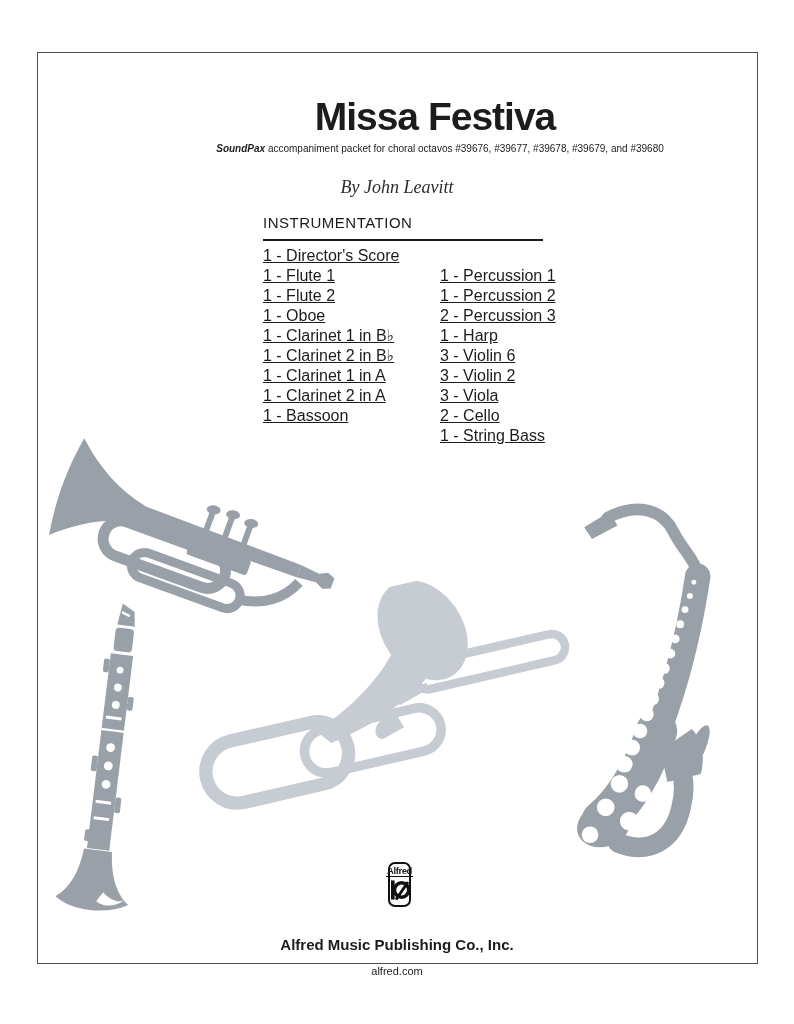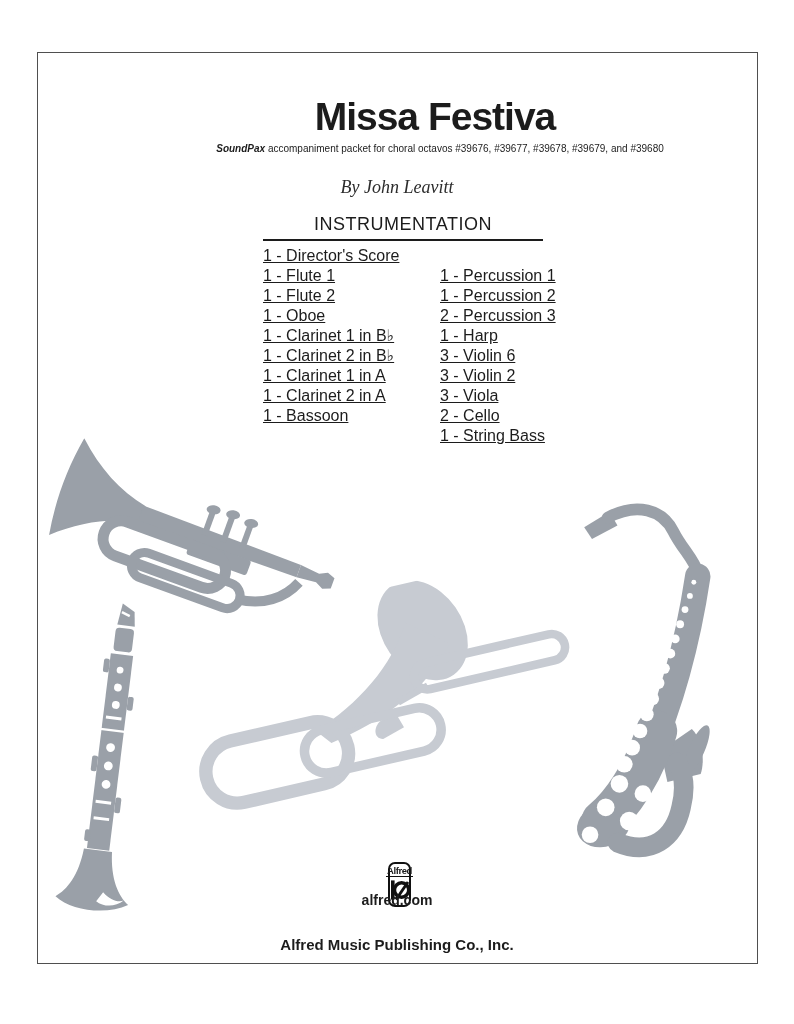--- a/index.html
+++ b/index.html
@@ -11,40 +11,40 @@
   .sheet-border{
     position:absolute;left:37px;top:52px;width:721px;height:912px;
     border:1.5px solid #4f4f4f;background:#fff;box-sizing:border-box;
   }
   .center-line{position:absolute;left:0;width:794px;text-align:center;}
   .title{top:95px;font-size:39px;font-weight:bold;letter-spacing:-1px;margin-left:38px;}
   .subtitle{top:143px;font-size:10px;padding-left:43px;}
   .subtitle .brand{font-weight:bold;font-style:italic;}
   .byline{top:177px;font-family:"Liberation Serif","DejaVu Serif",serif;
           font-style:italic;font-size:18px;color:#2d2d2d;}
-  .instr-head{position:absolute;left:263px;top:214px;width:280px;text-align:center;
-              font-size:18px;letter-spacing:0.5px;}
+  .instr-head{position:absolute;left:263px;top:214px;width:280px;text-align:left;
+              font-size:15px;letter-spacing:0.5px;}
   .instr-rule{position:absolute;left:263px;top:239px;width:280px;height:1.6px;background:#1c1c1c;}
   .instr-col{position:absolute;top:246px;font-size:16px;line-height:20px;white-space:nowrap;text-decoration:underline;}
   .instr-col.left{left:263px;}
   .instr-col.right{left:440px;margin-top:20px;}
   .illus{position:absolute;}
   .illus-trumpet{left:50px;top:468px;width:300px;height:125px;transform:rotate(20deg);transform-origin:35% 50%;}
   .illus-clarinet{left:80px;top:602px;width:88px;height:322px;transform:rotate(7deg);transform-origin:50% 10%;}
   .illus-trombone{left:195px;top:622px;width:400px;height:200px;transform:rotate(-13deg);transform-origin:15% 75%;}
   .illus-sax{left:560px;top:498px;width:158px;height:372px;}
   .alfred-logo{
     position:absolute;left:388px;top:862px;width:23px;height:45px;box-sizing:border-box;
     border:2.5px solid #111;border-radius:7px;background:#fff;
     display:flex;flex-direction:column;align-items:center;padding-top:1px;
   }
   .alfred-logo .word{font-size:9.5px;font-weight:bold;letter-spacing:-0.4px;
     border-bottom:1.2px solid #111;line-height:11px;padding:0 1px;}
   .publisher{top:916px;font-size:15px;font-weight:bold;margin-top:20px;}
-  .website{top:892px;font-size:14px;font-weight:bold;}
+  .website{top:965px;font-size:11px;font-weight:normal;}
 </style>
 </head>
 <body>
 
 <div class="sheet-border"></div>
 
 <div class="center-line title">Missa Festiva</div>
 
 <div class="center-line subtitle"><span class="brand">SoundPax</span><span> accompaniment packet for choral octavos #39676, #39677, #39678, #39679, and #39680</span></div>
 

